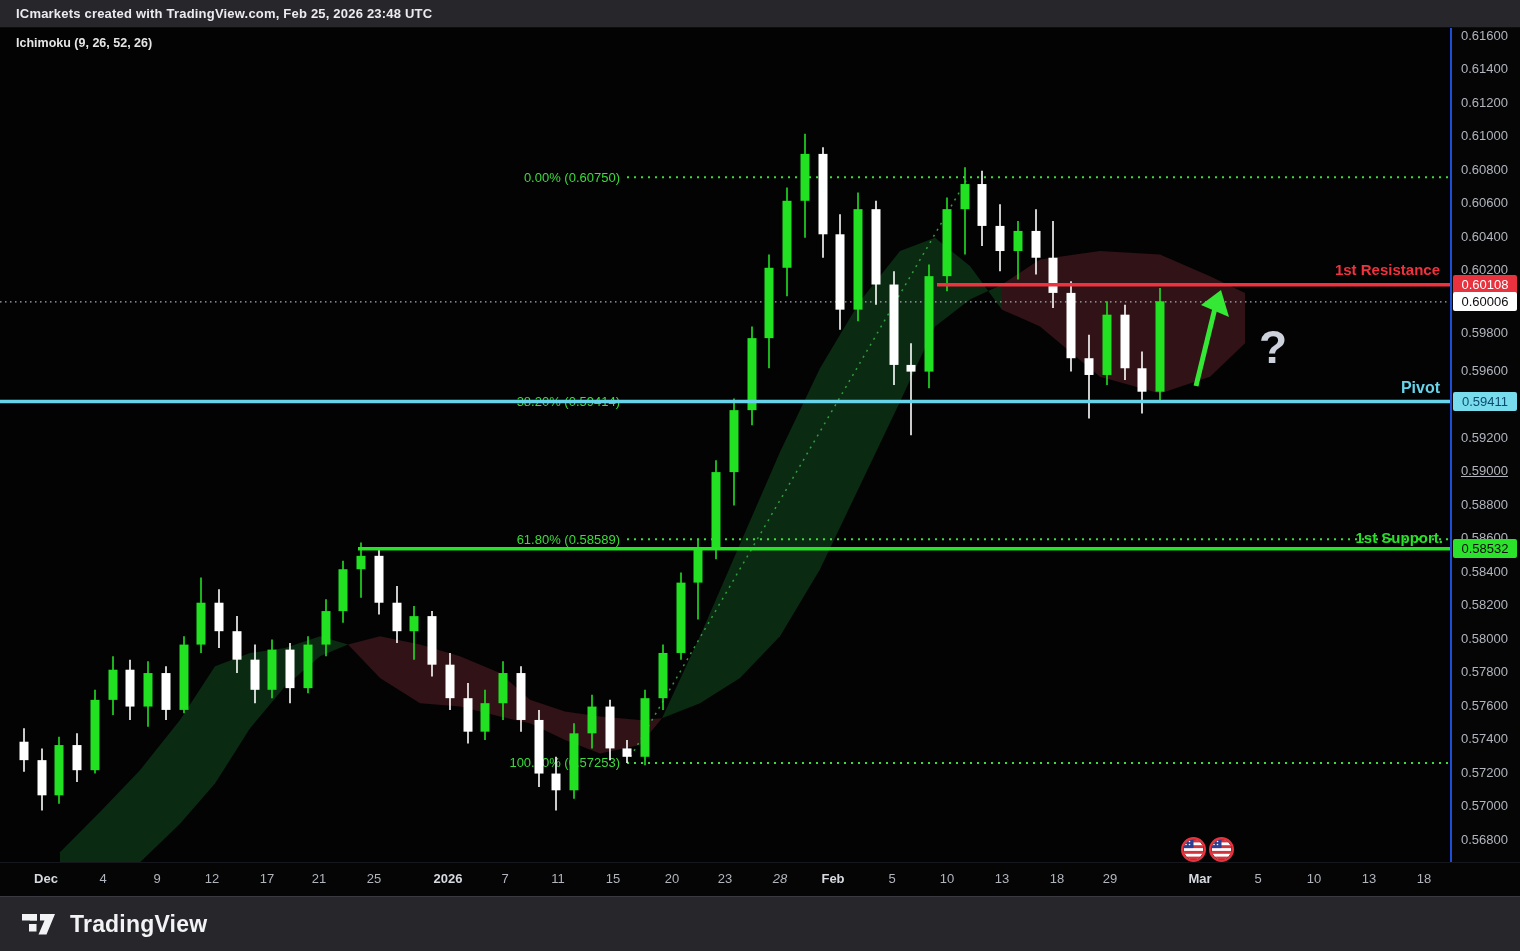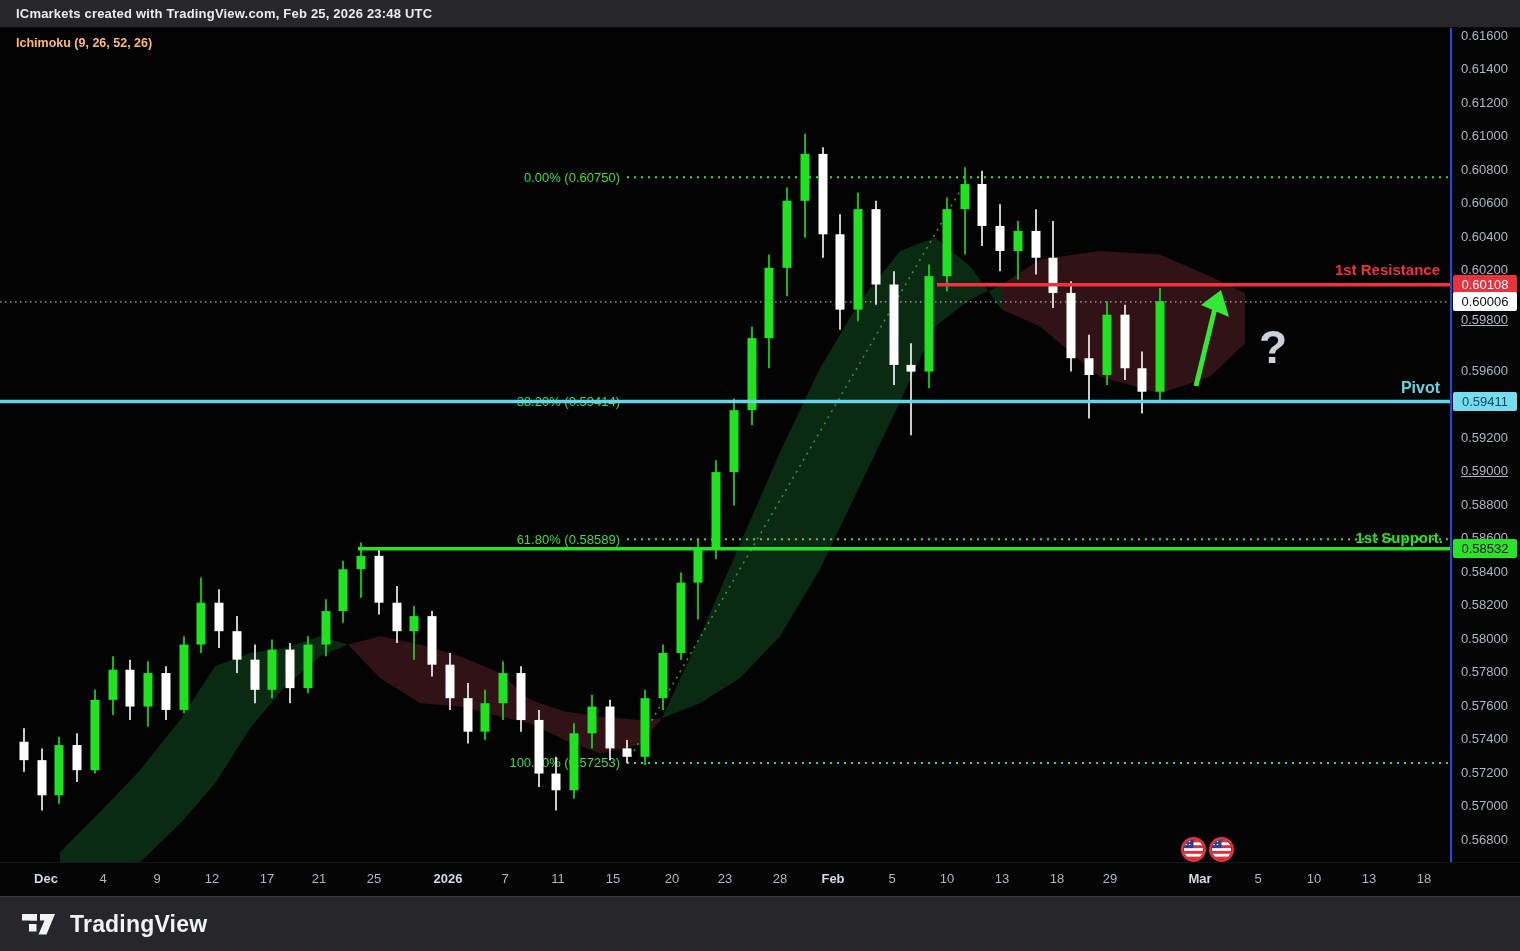--- a/index.html
+++ b/index.html
@@ -3,21 +3,21 @@
 <meta charset="utf-8">
 <style>
   html,body{margin:0;padding:0;background:#101013;}
   .stage{position:relative;width:1520px;height:951px;background:#030303;overflow:hidden;
          font-family:"Liberation Sans",sans-serif;}
   .header{position:absolute;left:0;top:0;width:1520px;height:27px;background:#26262b;
           border-bottom:1px solid #0d0d0f;z-index:30;display:flex;align-items:center;}
   .header span{color:#ececf0;font-size:13px;font-weight:bold;padding-left:16px;letter-spacing:.2px;}
   .plot{position:absolute;left:0;top:0;width:1450px;height:862px;}
   .plot svg{position:absolute;left:0;top:0;}
-  .indicator{position:absolute;left:16px;top:36px;color:#fdba74;font-size:12.5px;font-weight:bold;z-index:5;}
+  .indicator{position:absolute;left:16px;top:36px;color:#e5e5e5;font-size:12.5px;font-weight:bold;z-index:5;}
   .price-axis{position:absolute;left:1450px;top:27px;width:70px;height:835px;background:#050505;
               border-left:2px solid #1d4ed8;z-index:20;}
   .ptick{position:absolute;left:9px;color:#b2b5be;font-size:13px;white-space:nowrap;}
   .badge{position:absolute;left:1px;width:64px;height:19px;border-radius:2px;display:flex;
          align-items:center;justify-content:center;font-size:13px;font-weight:500;}
   .time-axis{position:absolute;left:0;top:862px;width:1520px;height:34px;background:#050505;
              border-top:1px solid #15171d;z-index:18;}
   .ttick{position:absolute;top:8px;transform:translateX(-50%);color:#b2b5be;font-size:13px;}
   .ttick.major{color:#d6d9e0;font-weight:bold;}
   .footer{position:absolute;left:0;top:896px;width:1520px;height:55px;background:#26262b;
@@ -401,21 +401,21 @@
 
   <div class="price-axis" id="price-axis">
       <div class="ptick" style="top: 1px;">0.61600</div>
       <div class="ptick" style="top: 34.494px;">0.61400</div>
       <div class="ptick" style="top: 67.988px;">0.61200</div>
       <div class="ptick" style="top: 101.482px;">0.61000</div>
       <div class="ptick" style="top: 134.976px;">0.60800</div>
       <div class="ptick" style="top: 168.47px;">0.60600</div>
       <div class="ptick" style="top: 201.964px;">0.60400</div>
       <div class="ptick" style="top: 235.458px;">0.60200</div>
-      <div class="ptick" style="top: 285px; text-decoration: underline;">0.59800</div>
+      <div class="ptick" style="top: 298px;">0.59800</div>
       <div class="ptick" style="top: 335.94px;">0.59600</div>
       <div class="ptick" style="top: 402.928px;">0.59200</div>
       <div class="ptick" style="top: 436.422px; text-decoration: underline;">0.59000</div>
       <div class="ptick" style="top: 469.916px;">0.58800</div>
       <div class="ptick" style="top: 503.41px;">0.58600</div>
       <div class="ptick" style="top: 536.904px;">0.58400</div>
       <div class="ptick" style="top: 570.398px;">0.58200</div>
       <div class="ptick" style="top: 603.892px;">0.58000</div>
       <div class="ptick" style="top: 637.386px;">0.57800</div>
       <div class="ptick" style="top: 670.88px;">0.57600</div>
@@ -436,21 +436,21 @@
       <div class="ttick" style="left: 212px;">12</div>
       <div class="ttick" style="left: 267px;">17</div>
       <div class="ttick" style="left: 319px;">21</div>
       <div class="ttick" style="left: 374px;">25</div>
       <div class="ttick major" style="left: 448px;">2026</div>
       <div class="ttick" style="left: 505px;">7</div>
       <div class="ttick" style="left: 558px;">11</div>
       <div class="ttick" style="left: 613px;">15</div>
       <div class="ttick" style="left: 672px;">20</div>
       <div class="ttick" style="left: 725px;">23</div>
-      <div class="ttick" style="left: 780px;">28</div>
+      <div class="ttick" style="left: 780px; font-style: italic;">28</div>
       <div class="ttick major" style="left: 833px;">Feb</div>
       <div class="ttick" style="left: 892px;">5</div>
       <div class="ttick" style="left: 947px;">10</div>
       <div class="ttick" style="left: 1002px;">13</div>
       <div class="ttick" style="left: 1057px;">18</div>
       <div class="ttick" style="left: 1110px;">29</div>
       <div class="ttick major" style="left: 1200px;">Mar</div>
       <div class="ttick" style="left: 1258px;">5</div>
       <div class="ttick" style="left: 1314px;">10</div>
       <div class="ttick" style="left: 1369px;">13</div>

